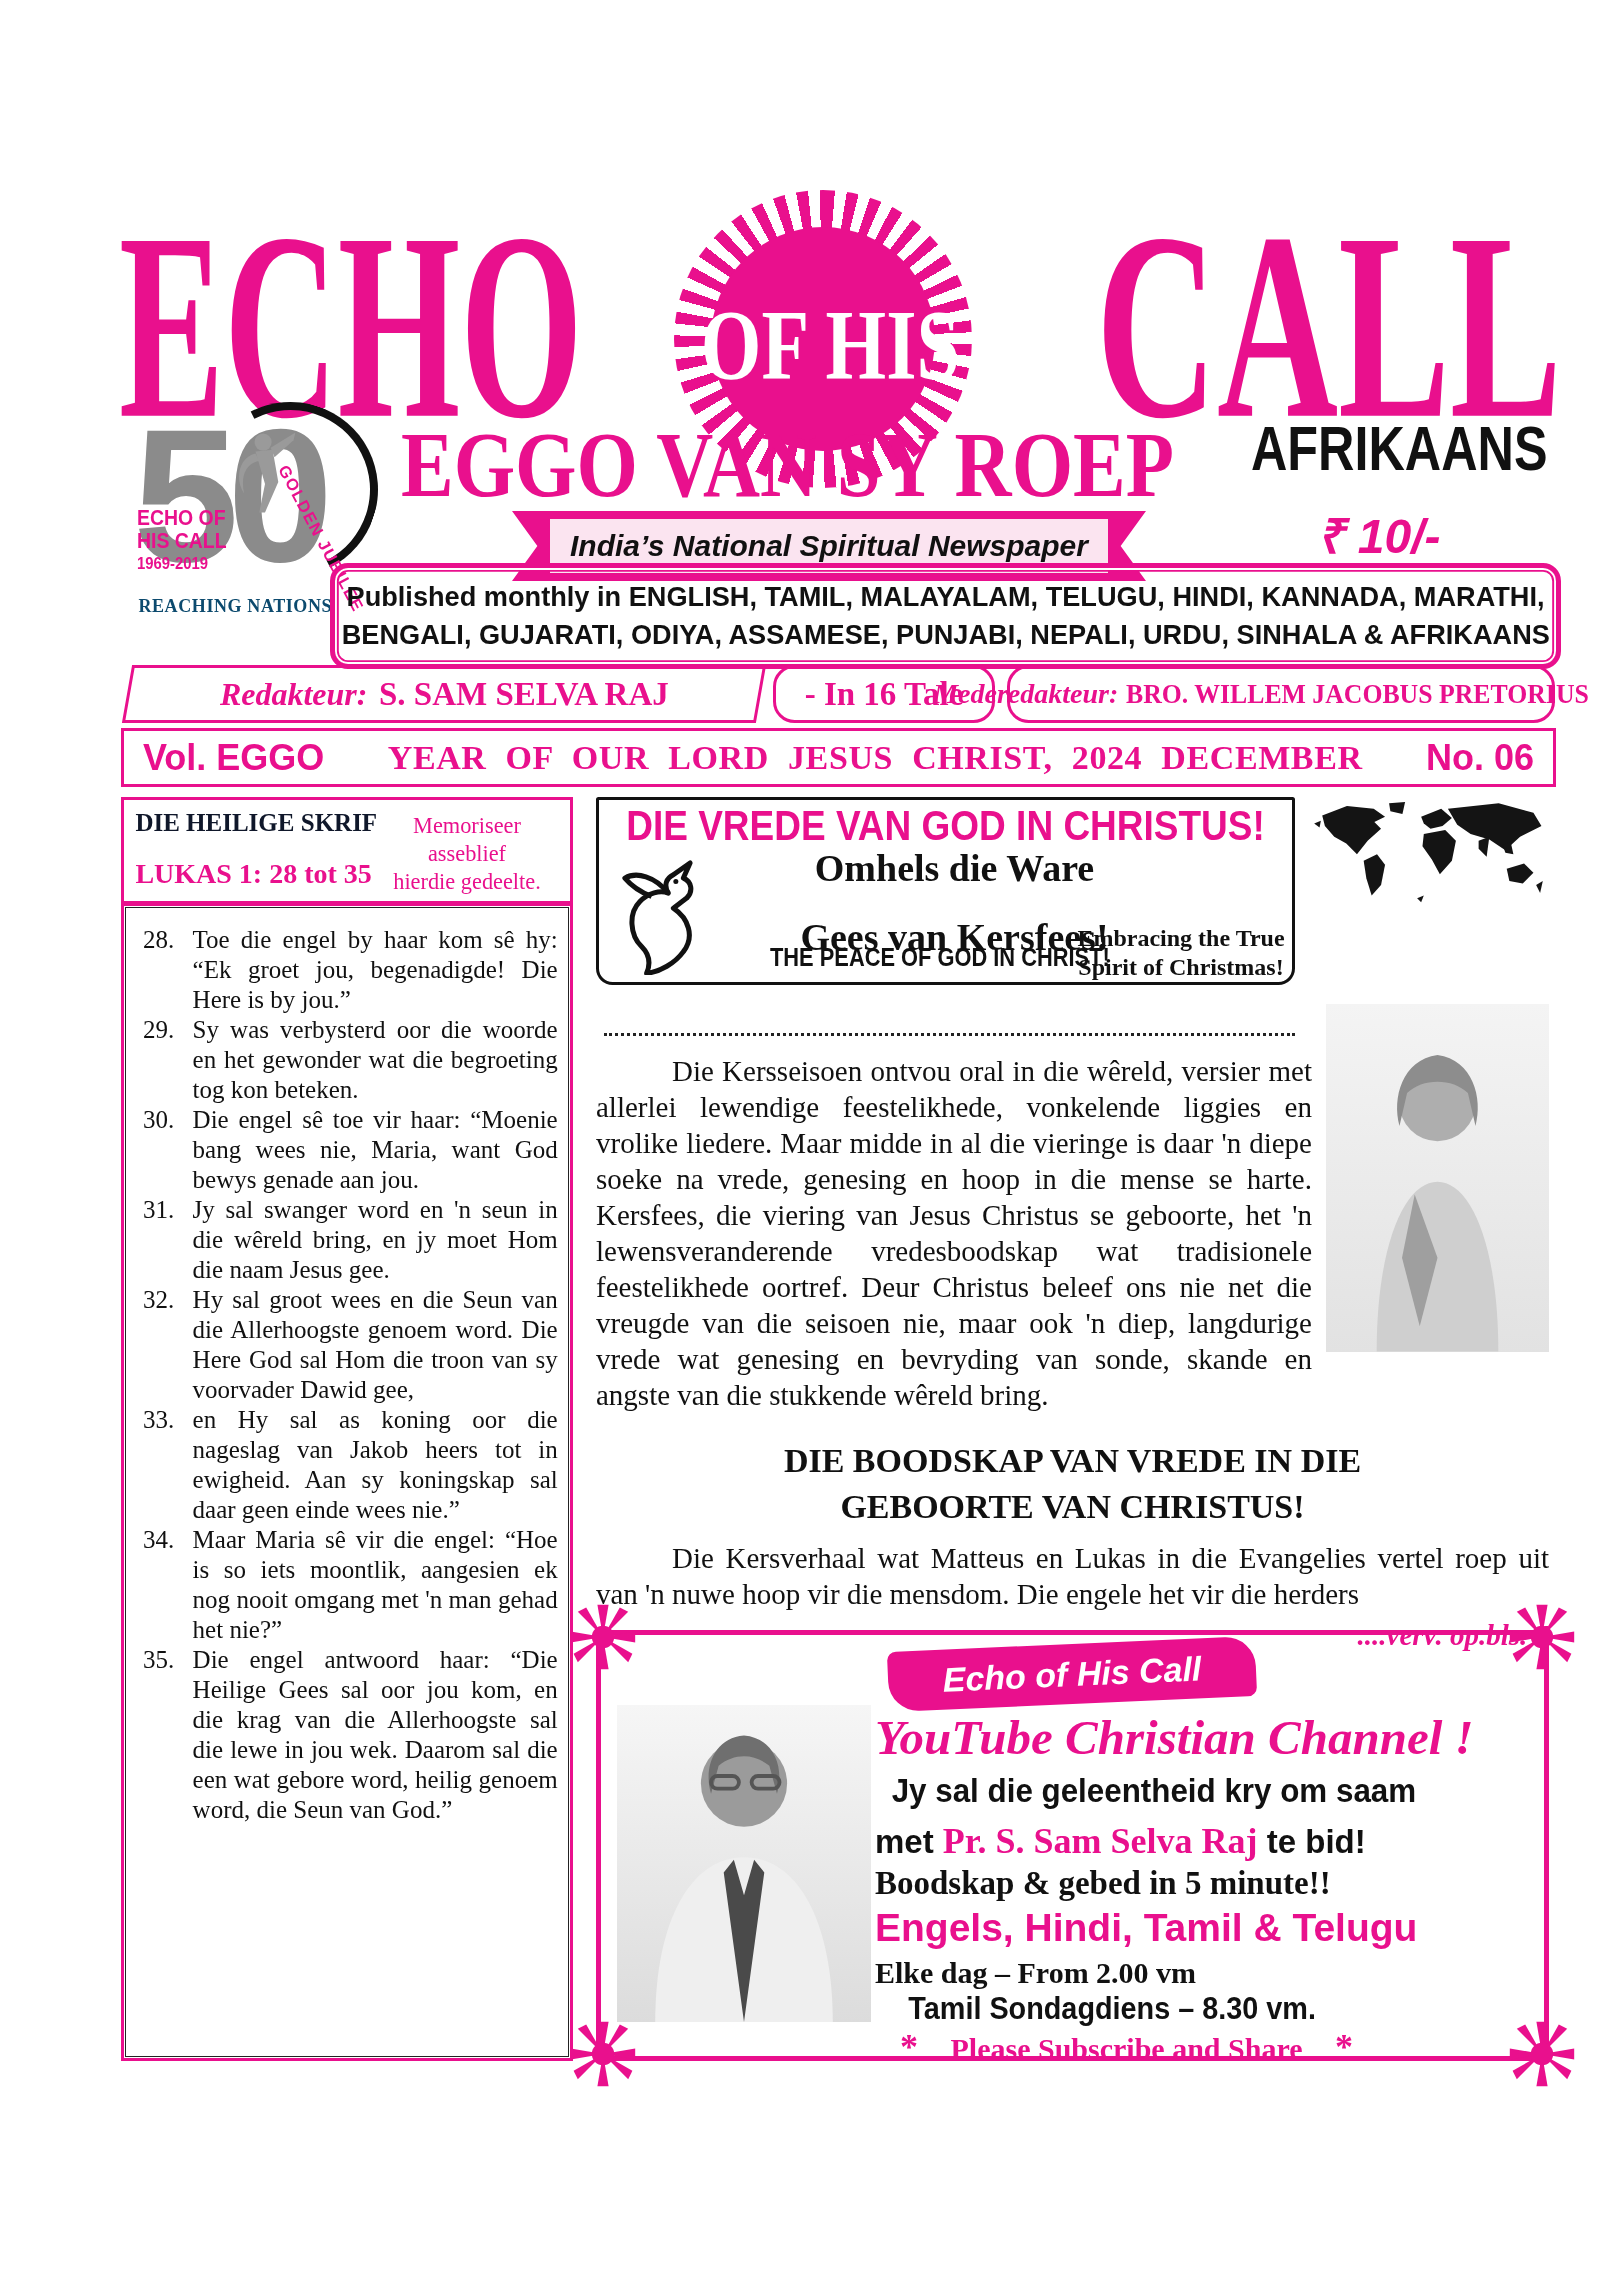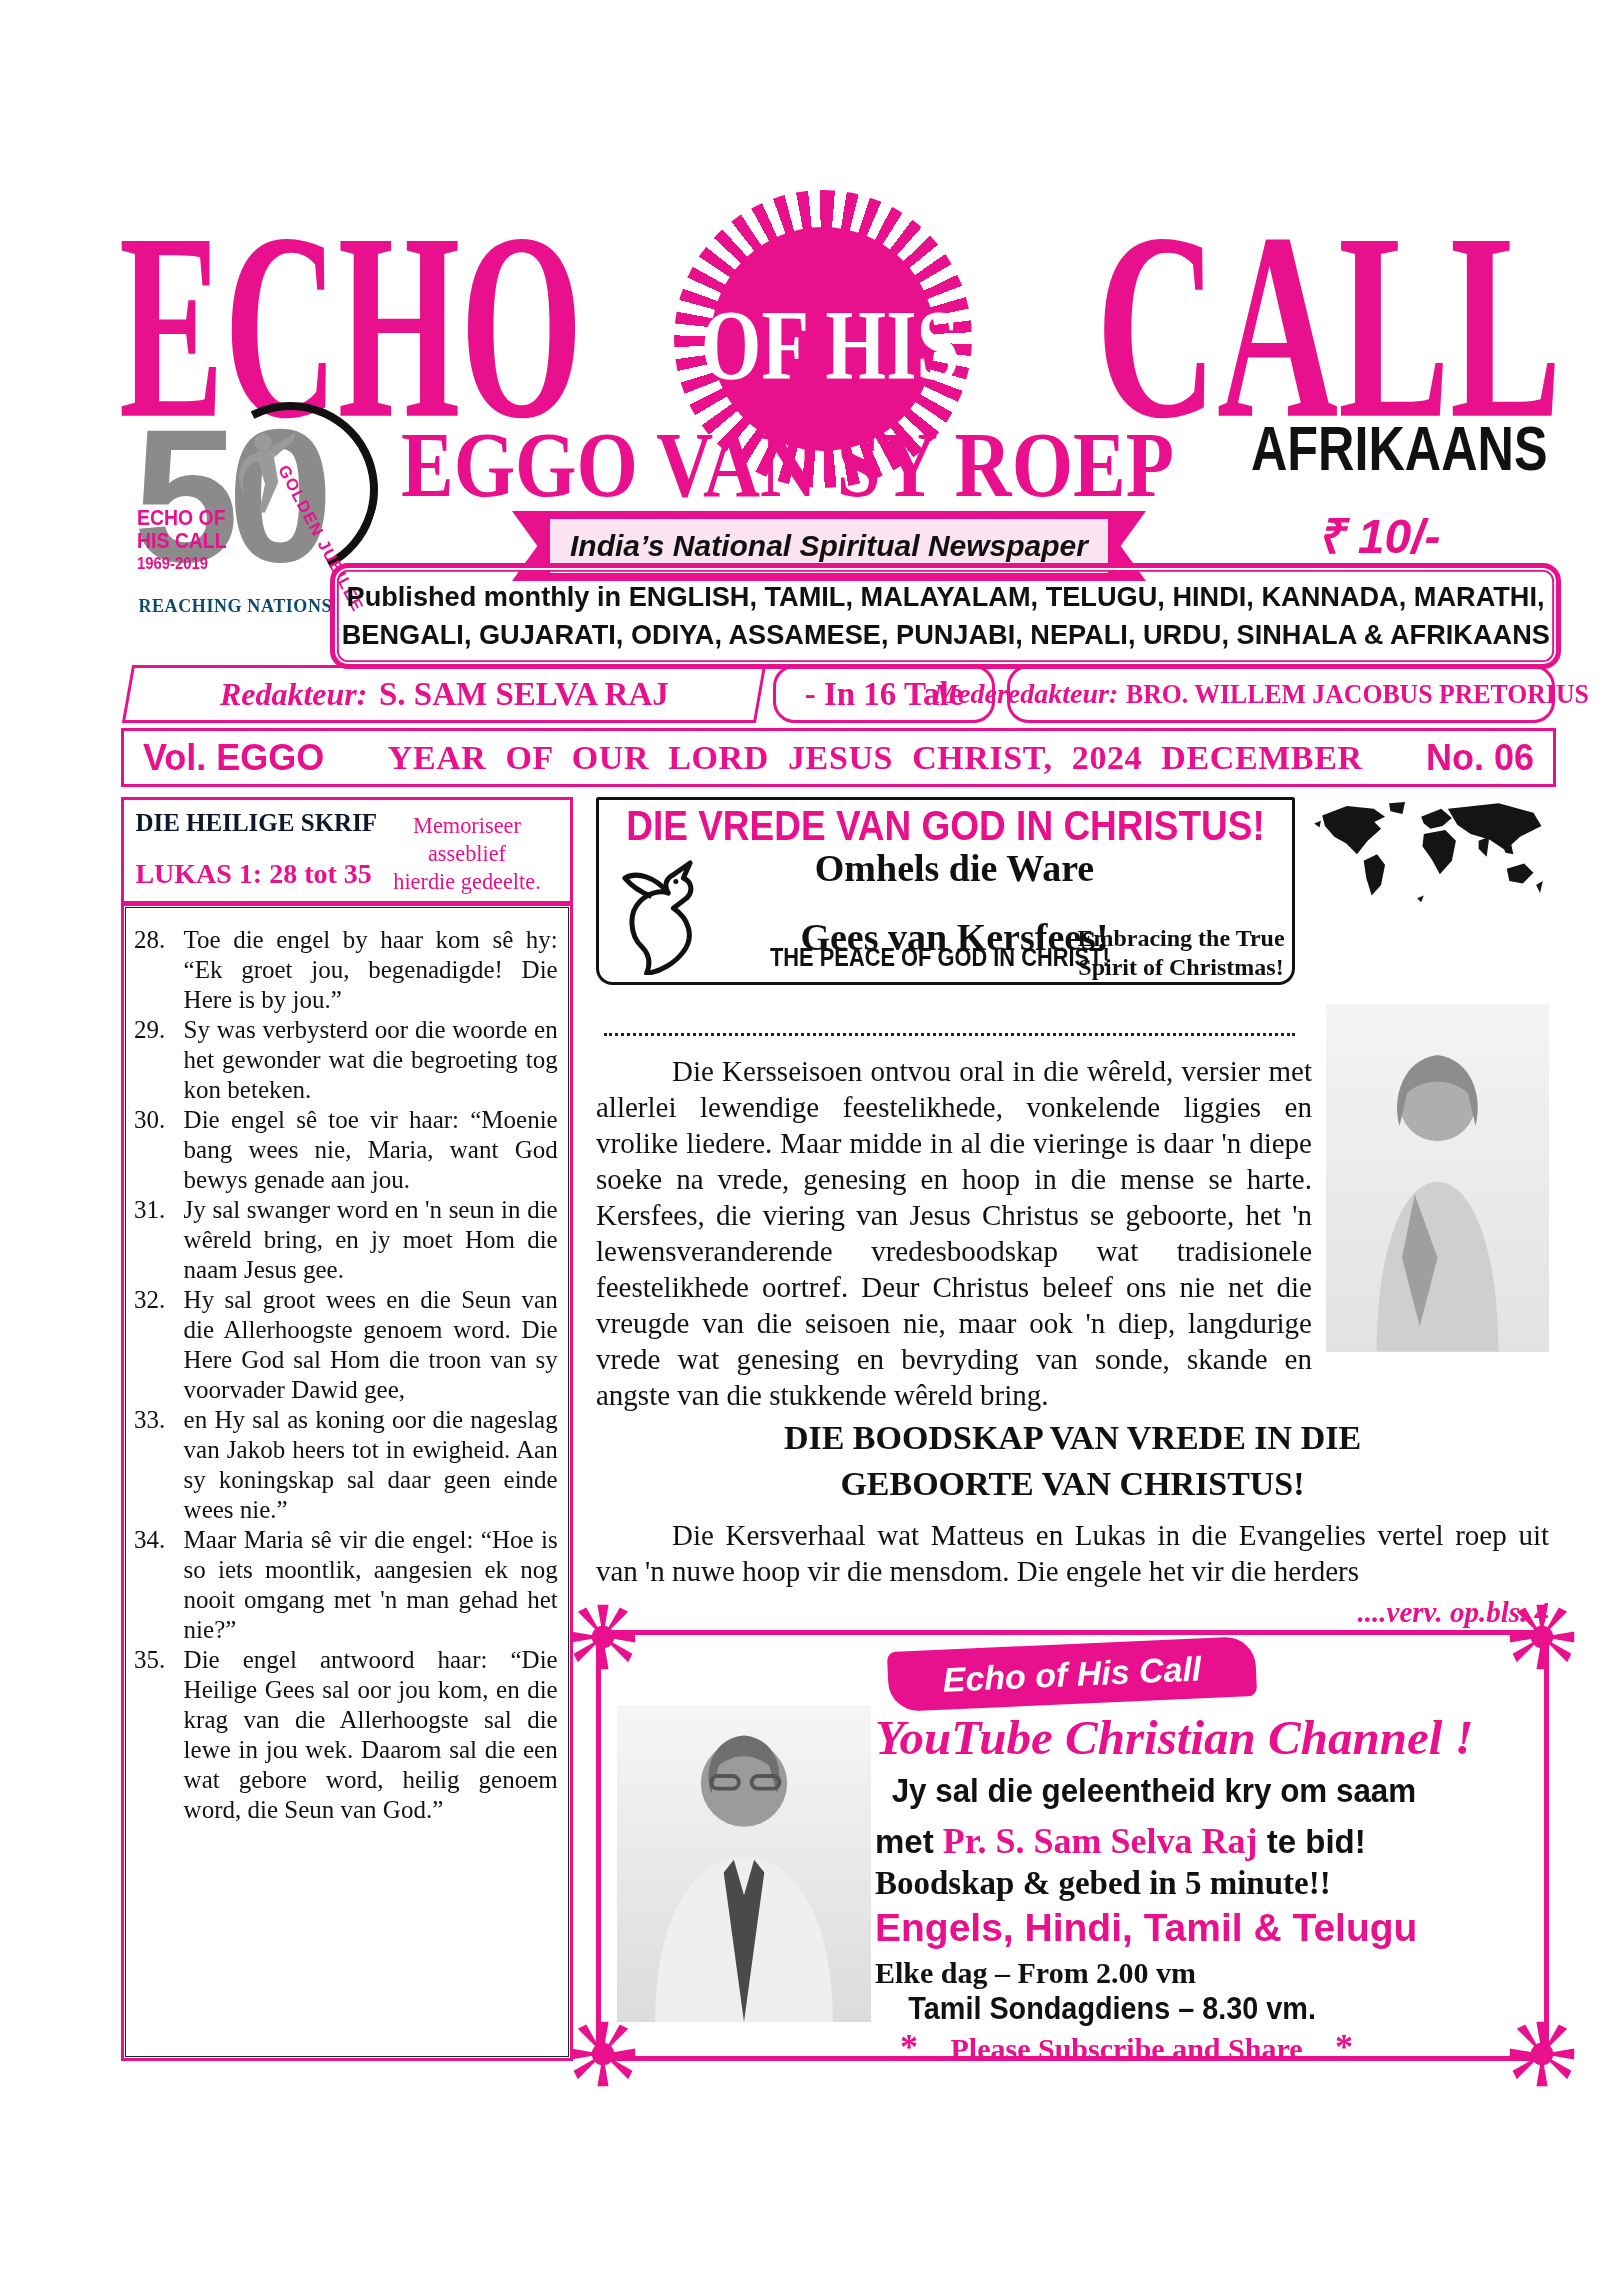--- a/index.html
+++ b/index.html
@@ -73,21 +73,21 @@
 
   
   .scrip-head{left:121px;top:797px;width:452px;height:107px;border:3.8px solid #E9108D;box-sizing:border-box;}
   .scrip-title{position:absolute;left:11.4px;top:9px;color:#0f172a;font-weight:bold;font-size:25px;}
   .scrip-ref{position:absolute;left:11.4px;top:58px;color:#E9108D;font-weight:bold;font-size:28px;}
   .scrip-note{position:absolute;right:7.6px;top:11.4px;width:190px;color:#E9108D;font-size:23.5px;
               line-height:28px;text-align:center;transform:scaleX(0.95);}
   .scrip-body{left:121px;top:903px;width:452px;height:1158px;border:3.8px solid #E9108D;box-sizing:border-box;}
   .scrip-inner{position:absolute;inset:1.3px;border:1.3px solid #222;padding:16.5px 10px 0 6.3px;}
   .verse{position:relative;padding-left:51px;font-size:25px;line-height:30px;text-align:justify;
-         color:#111;}
+         color:#111;margin-left:9px;}
   .vnum{position:absolute;left:1.3px;top:0;}
 
   
   .plaque{left:596px;top:797px;width:699px;height:188px;border:3.2px solid #111;box-sizing:border-box;
           border-radius:2.5px 2.5px 16.5px 16.5px;}
   .pl-title{position:absolute;left:0;top:5px;width:100%;text-align:center;color:#E9108D;
             font-family:"Liberation Sans",sans-serif;font-weight:bold;font-size:37px;
             transform:scaleY(1.15);letter-spacing:0px;white-space:nowrap;}
   .pl-sub{position:absolute;left:121px;width:469px;text-align:center;font-weight:bold;font-size:38px;
           color:#111;white-space:nowrap;}
@@ -295,21 +295,21 @@
       <svg width="223" height="348" viewBox="0 0 176 274">
         <g fill="#aeaeae">
           <circle cx="88" cy="78" r="30"></circle>
           <path d="M88 40 C60 44 52 74 58 96 L64 70 C76 58 100 58 112 70 L118 96 C124 74 116 44 88 40 Z" fill="#8d8d8d"></path>
           <path d="M40 274 C40 190 62 140 88 140 C114 140 136 190 136 274 Z" fill="#cfcfcf"></path>
           <path d="M70 150 L88 200 L74 254 L60 200 Z" fill="#9f9f9f"></path>
         </g>
       </svg>
     </div>
     <p class="indent" style="margin:0;">Die Kersseisoen ontvou oral in die wêreld, versier met allerlei lewendige feestelikhede, vonkelende liggies en vrolike liedere. Maar midde in al die vieringe is daar 'n diepe soeke na vrede, genesing en hoop in die mense se harte. Kersfees, die viering van Jesus Christus se geboorte, het 'n lewensveranderende vredesboodskap wat tradisionele feestelikhede oortref. Deur Christus beleef ons nie net die vreugde van die seisoen nie, maar ook 'n diep, langdurige vrede wat genesing en bevryding van sonde, skande en angste van die stukkende wêreld bring.</p>
-    <div style="margin-top:2px;">
+    <div style="margin-top:25px;">
       <div class="h2line">DIE BOODSKAP VAN VREDE IN DIE</div>
       <div class="h2line">GEBOORTE VAN CHRISTUS!</div>
     </div>
     <p class="indent" style="margin:10px 0 0 0;">Die Kersverhaal wat Matteus en Lukas in die Evangelies vertel roep uit van 'n nuwe hoop vir die mensdom. Die engele het vir die herders</p>
     <div class="continued">....verv. op.bls. 4</div>
   </div>
 
   <div class="abs adbox">
 
     <div class="flower" style="left:-33px;top:-33px;">

